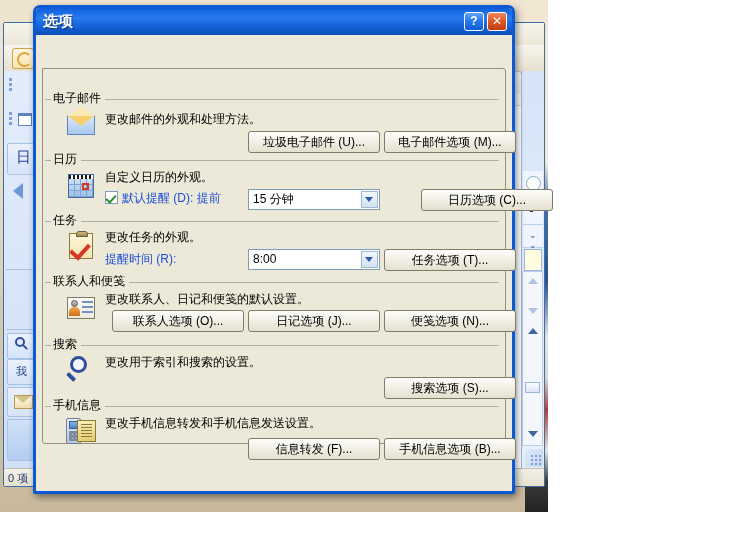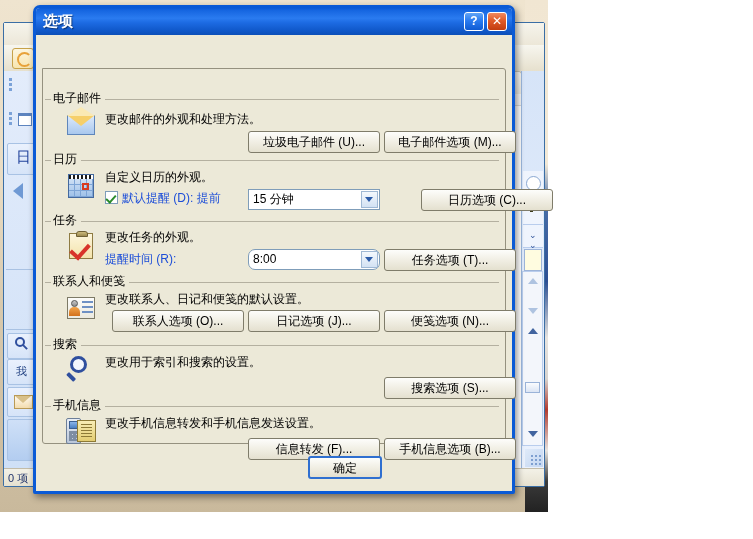--- a/index.html
+++ b/index.html
@@ -553,21 +553,21 @@
 
           <div class="g-icon" style="top:17px;">
             <div class="ic-task">
               <div class="ic-task-clip"></div>
               <div class="ic-task-check"></div>
             </div>
           </div>
           <div class="g-desc" style="left:62px; top:16px;">更改任务的外观。</div>
           <div class="g-label" style="left:62px; top:38px;">提醒时间 (R):</div>
 
-          <div class="combo" style="left:205px; top:36px; width:132px;border-radius:7px;">
+          <div class="combo" style="left:205px; top:36px; width:132px;">
             <span>8:00</span>
             <div class="combo-btn"></div>
           </div>
           <div class="btn" style="left:341px; top:36px; width:132px;">任务选项 (T)...</div>
         </div>
 
         <div class="group" style="top:205px;">
           <div class="group-line"></div>
           <div class="group-legend">联系人和便笺</div>
 
@@ -608,17 +608,16 @@
             </div>
             <div class="ic-doc"></div>
           </div>
           <div class="g-desc" style="left:62px; top:17px;">更改手机信息转发和手机信息发送设置。</div>
           <div class="btn" style="left:205px; top:40px; width:132px;">信息转发 (F)...</div>
           <div class="btn" style="left:341px; top:40px; width:132px;">手机信息选项 (B)...</div>
         </div>
 
       </div>
 
-      <div class="btn default footer-btn" style="left:272px;">确定</div>
 
     </div>
   </div>
 </div>
 
 </body></html>

